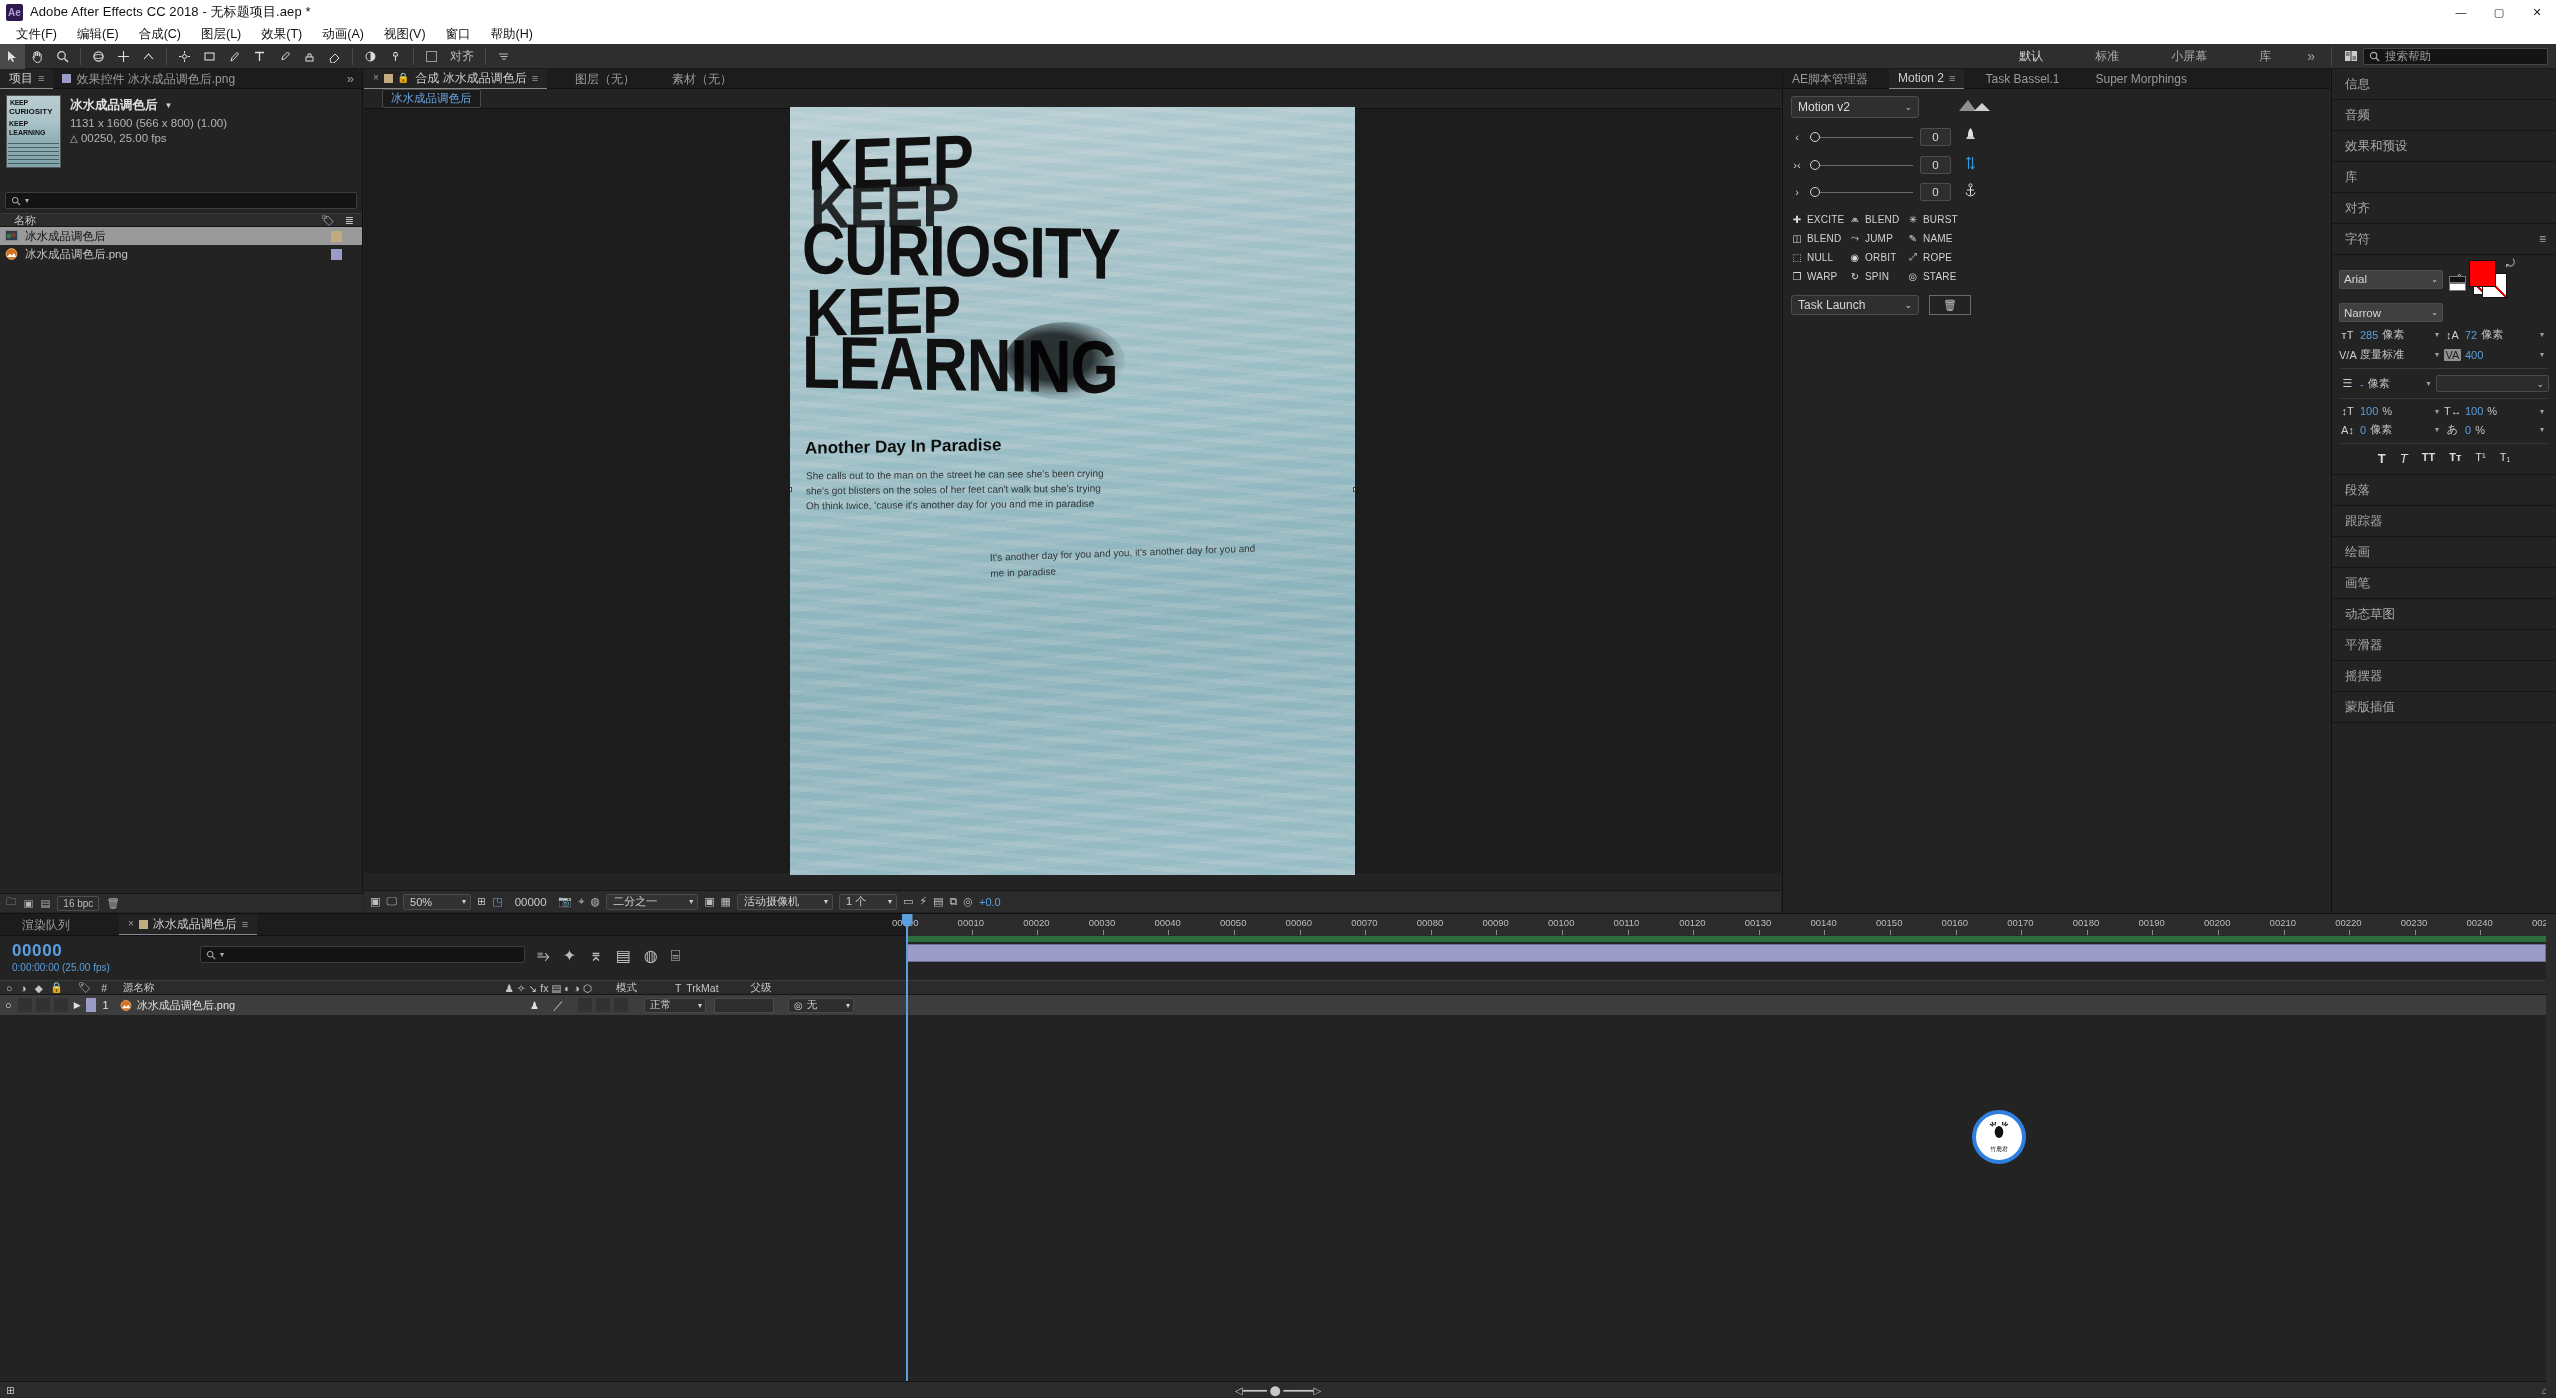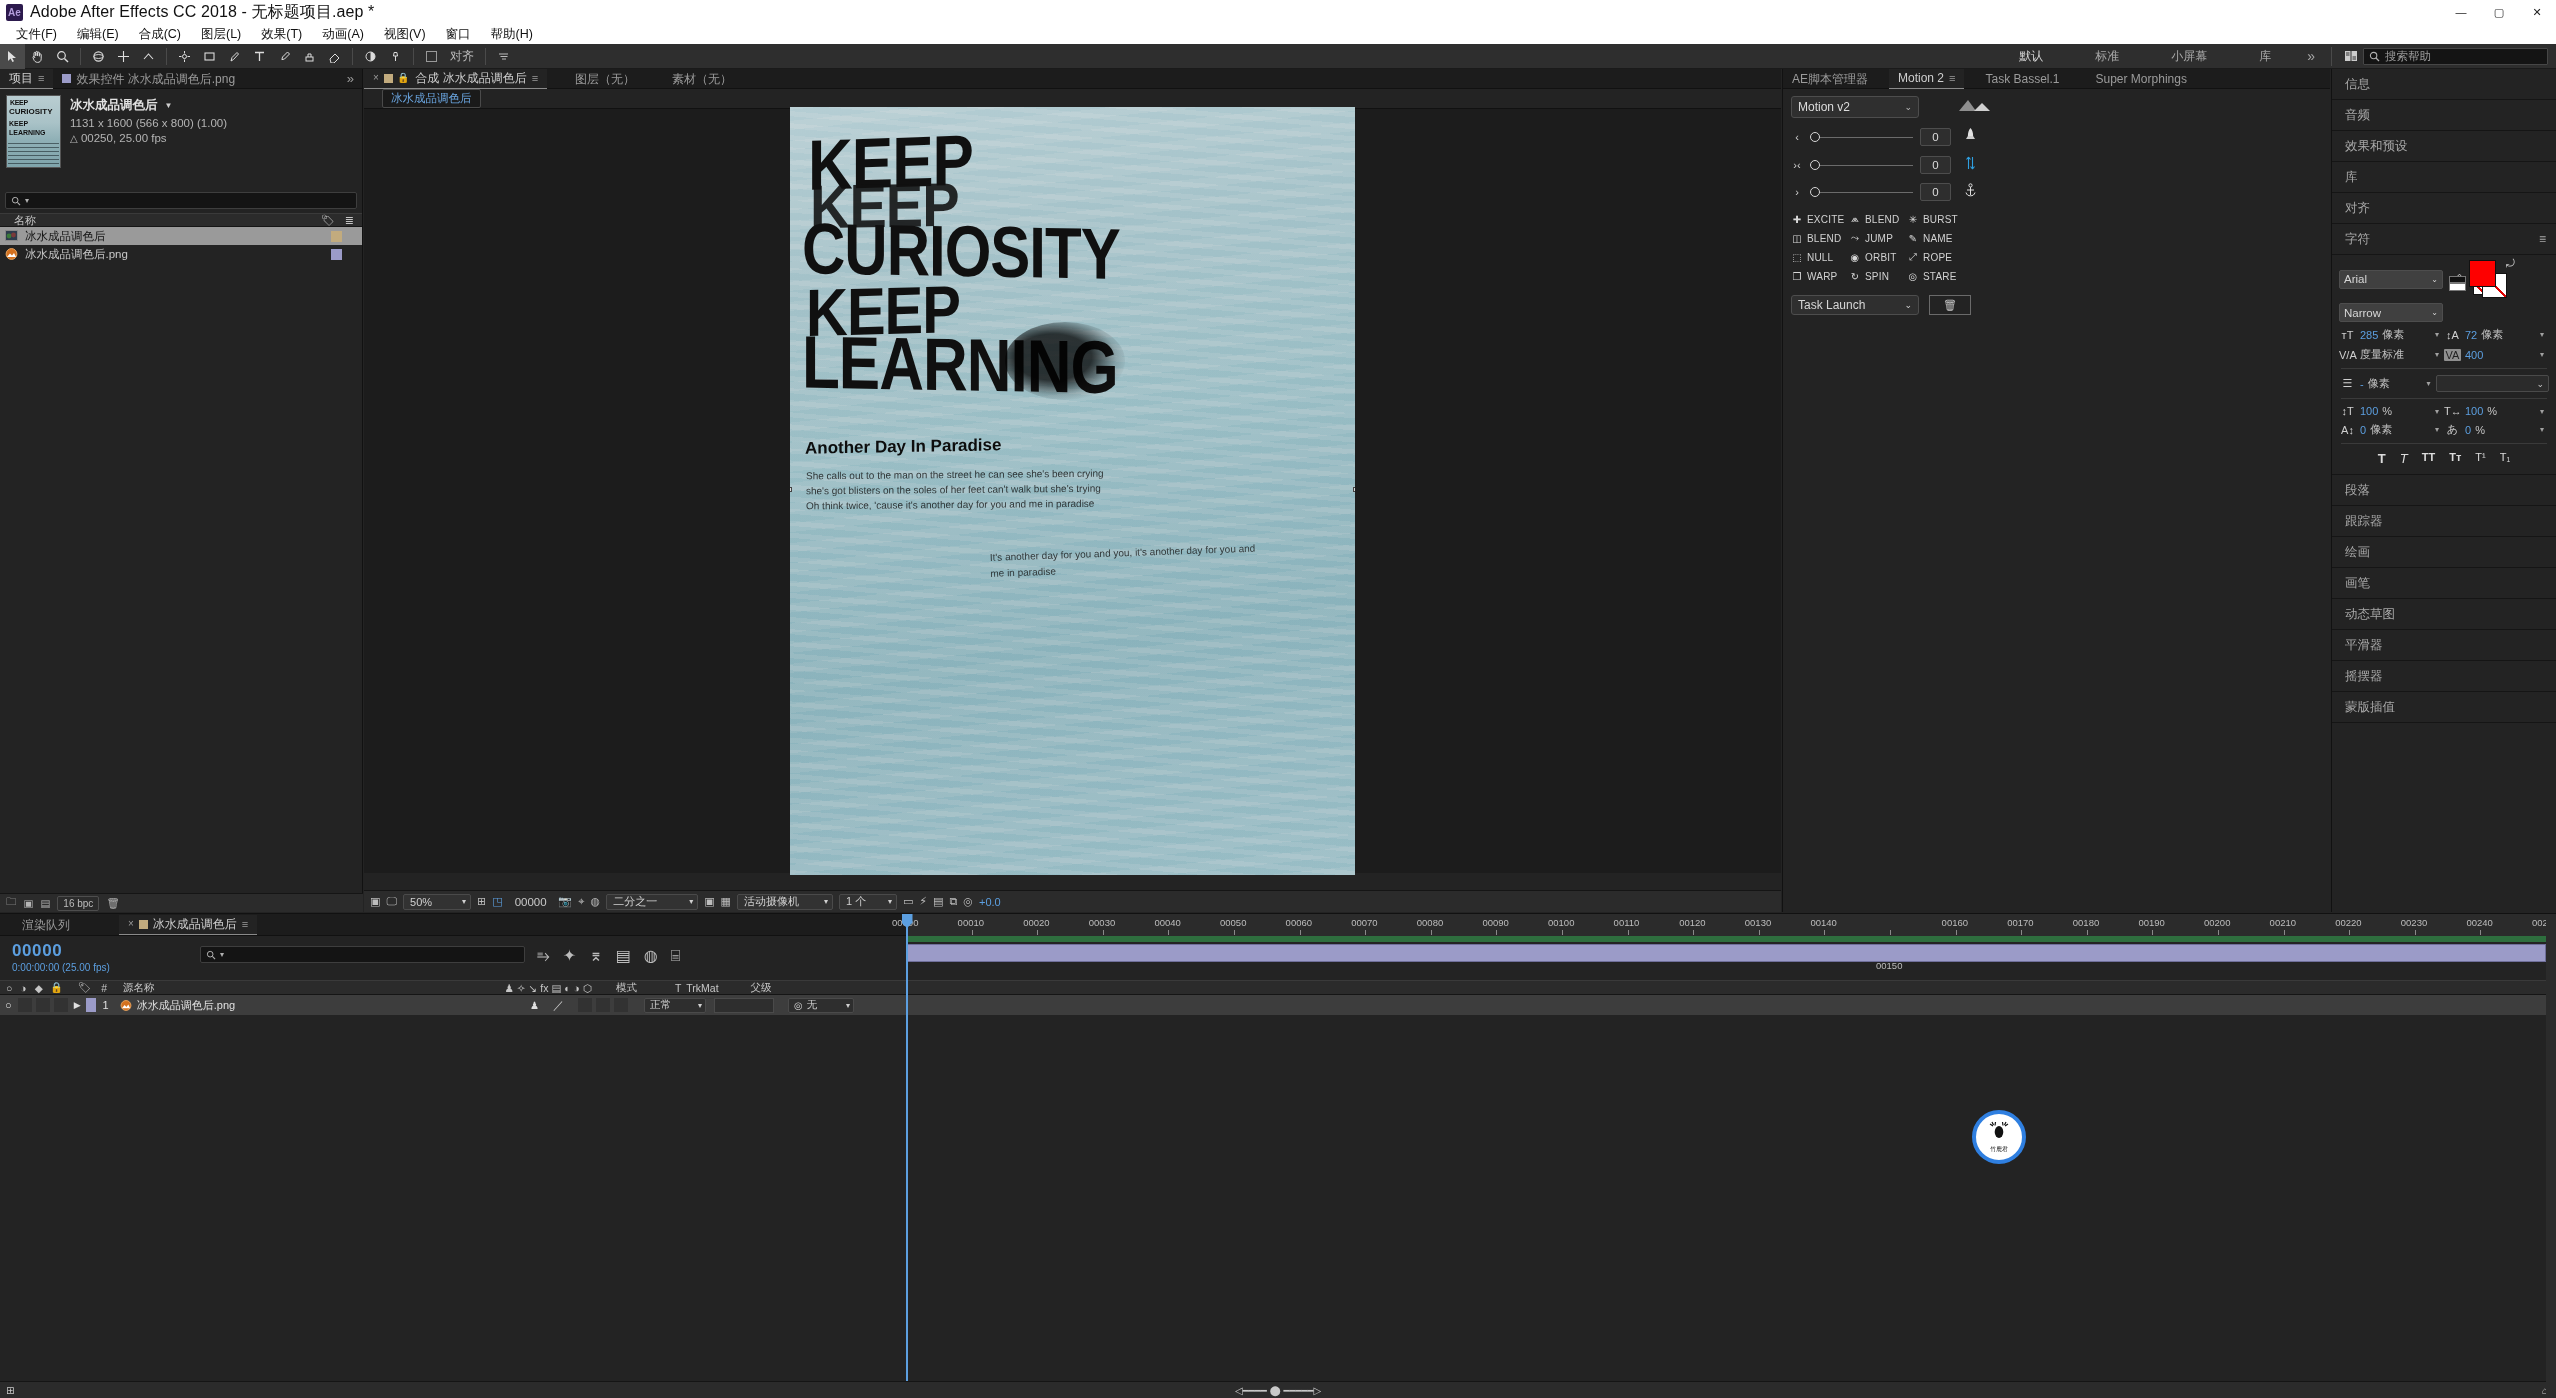--- a/index.html
+++ b/index.html
@@ -14,21 +14,21 @@
   
   .titlebar {
     position:absolute; left:0; top:0; width:2556px; height:24px;
     background:#ffffff; color:#000; display:flex; align-items:center;
   }
   .ae-logo {
     width:17px; height:17px; margin-left:6px; margin-right:7px;
     background:#2c1a4d; color:#b39ddb; font-size:10px; line-height:17px;
     text-align:center; font-weight:bold; border-radius:2px;
   }
-  .title-text { font-size:16px; color:#111; letter-spacing:.1px; }
+  .title-text { font-size:13px; color:#111; letter-spacing:.1px; }
   .win-btns { margin-left:auto; display:flex; height:24px; }
   .win-btn {
     width:38px; height:24px; display:flex; align-items:center; justify-content:center;
     font-size:11px; color:#222;
   }
 
   
   .menubar {
     position:absolute; left:0; top:24px; width:2556px; height:20px;
     background:#ffffff; display:flex; align-items:center; padding-left:6px;
@@ -938,21 +938,21 @@
         <div class="rtick" style="left: 642px;">00100</div>
         <div class="rmark" style="left: 656px;"></div>
         <div class="rtick" style="left: 707.6px;">00110</div>
         <div class="rmark" style="left: 721.6px;"></div>
         <div class="rtick" style="left: 773.2px;">00120</div>
         <div class="rmark" style="left: 787.2px;"></div>
         <div class="rtick" style="left: 838.8px;">00130</div>
         <div class="rmark" style="left: 852.8px;"></div>
         <div class="rtick" style="left: 904.4px;">00140</div>
         <div class="rmark" style="left: 918.4px;"></div>
-        <div class="rtick" style="left: 970px; margin-top: 43px;">00150</div>
+        <div class="rtick" style="left: 970px;">00150</div>
         <div class="rmark" style="left: 984px;"></div>
         <div class="rtick" style="left: 1035.6px;">00160</div>
         <div class="rmark" style="left: 1049.6px;"></div>
         <div class="rtick" style="left: 1101.2px;">00170</div>
         <div class="rmark" style="left: 1115.2px;"></div>
         <div class="rtick" style="left: 1166.8px;">00180</div>
         <div class="rmark" style="left: 1180.8px;"></div>
         <div class="rtick" style="left: 1232.4px;">00190</div>
         <div class="rmark" style="left: 1246.4px;"></div>
         <div class="rtick" style="left: 1298px;">00200</div>

